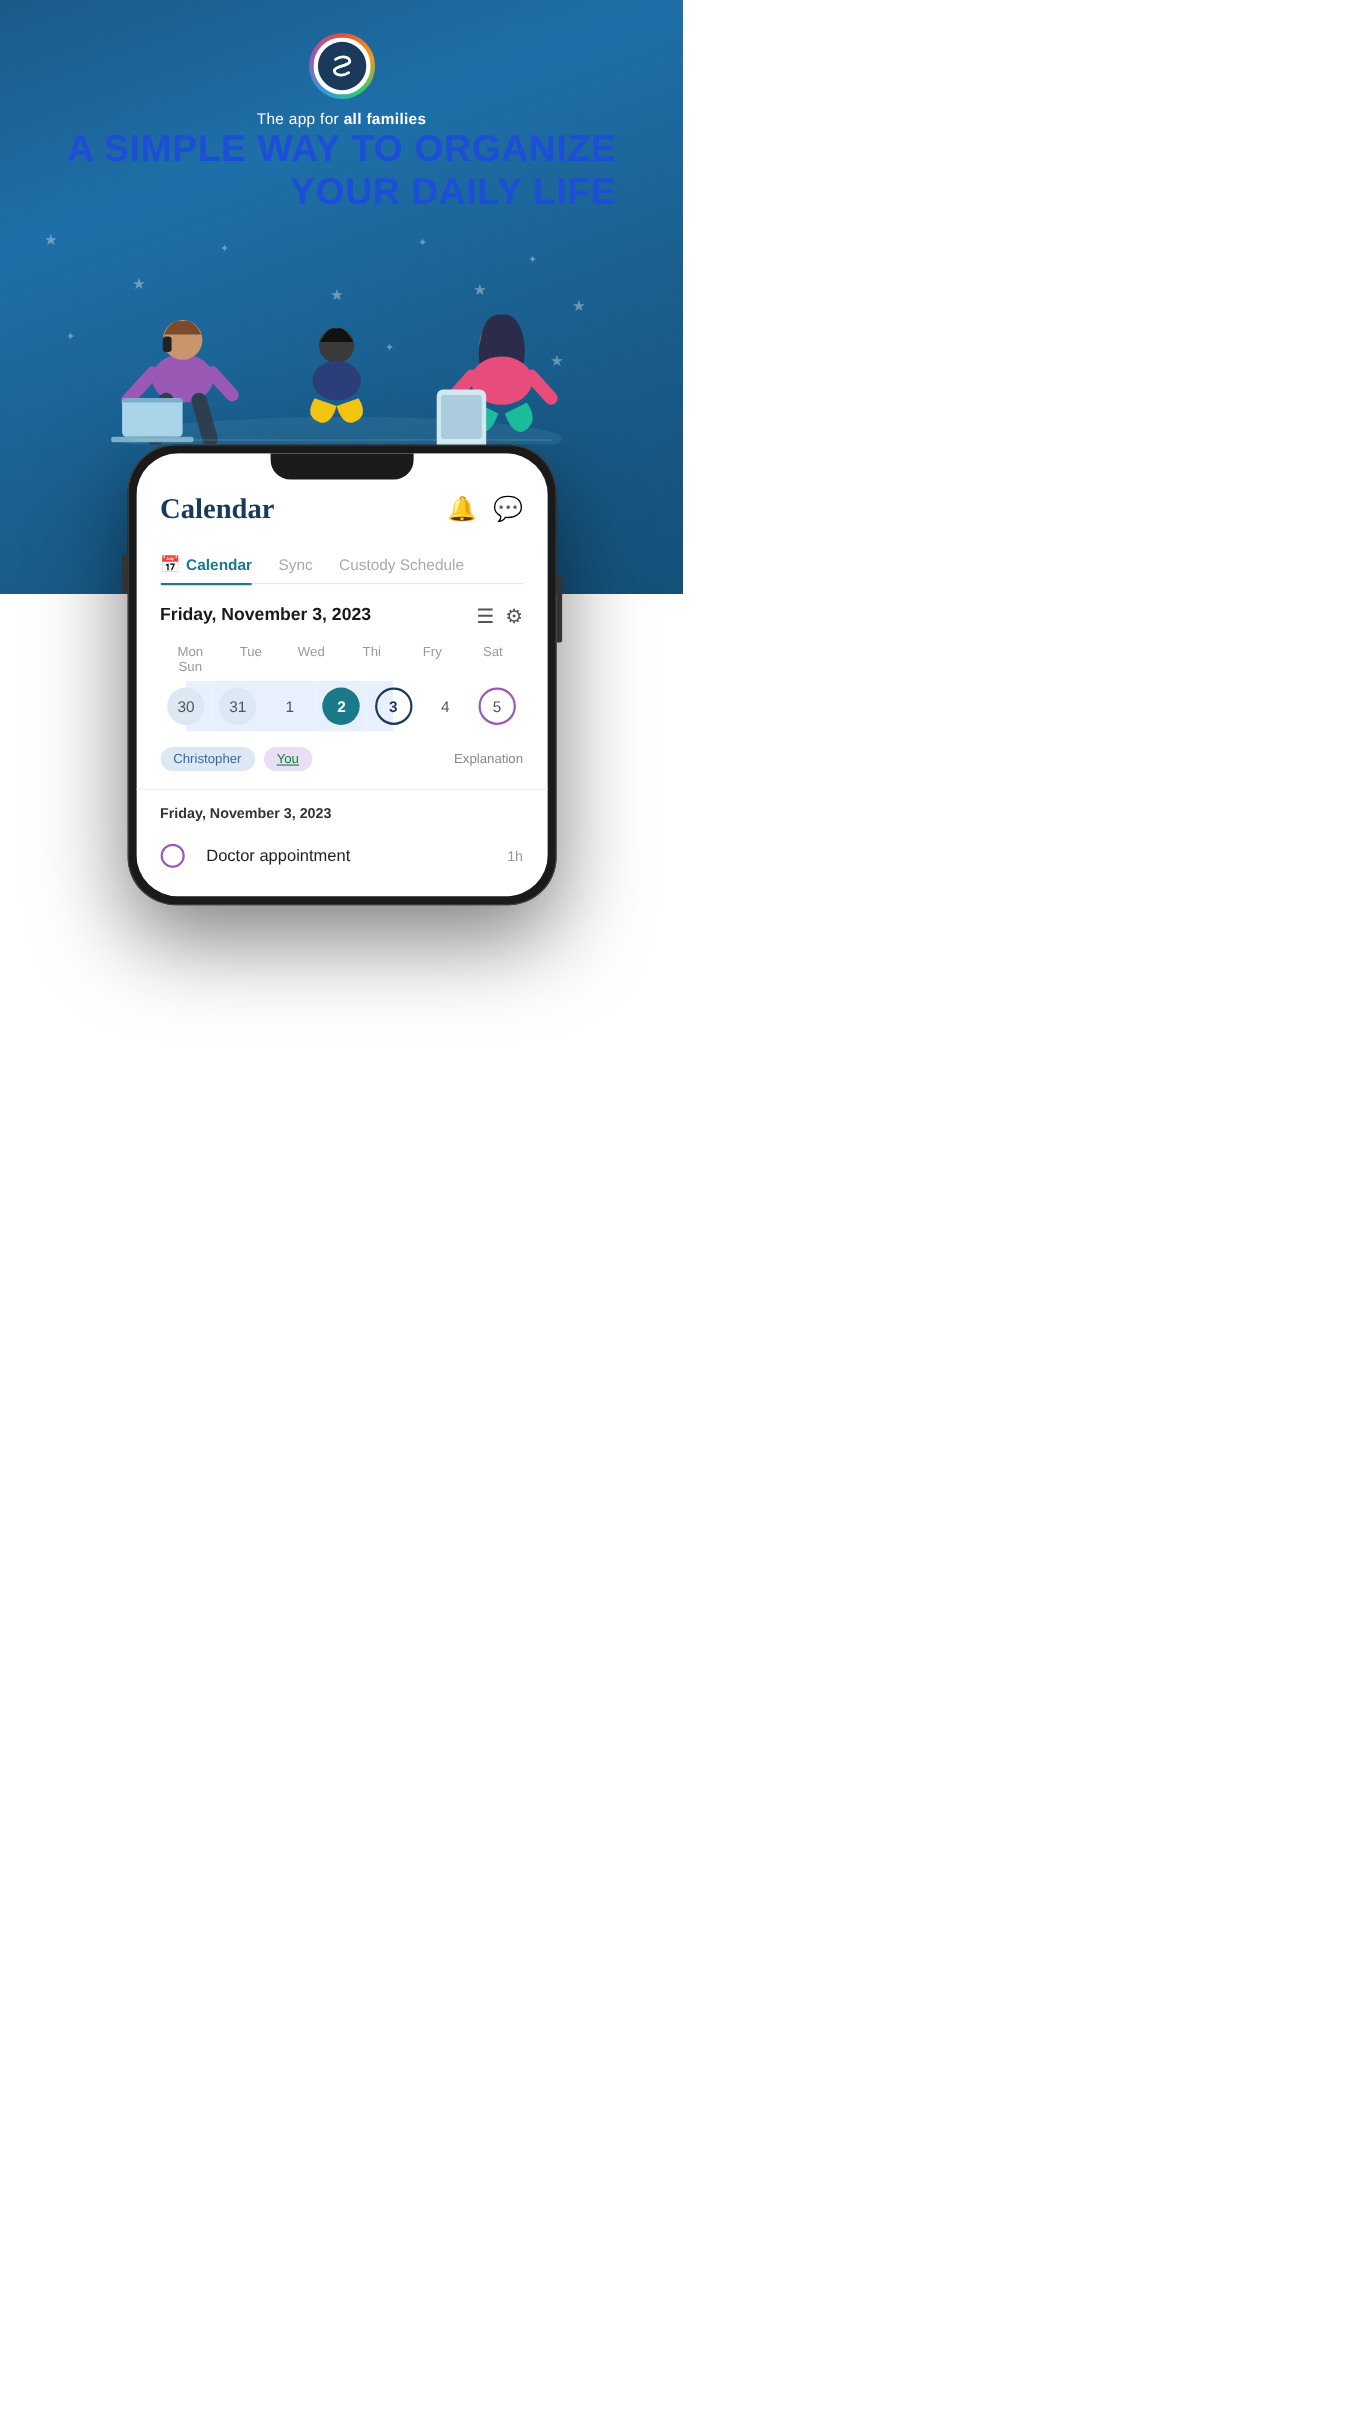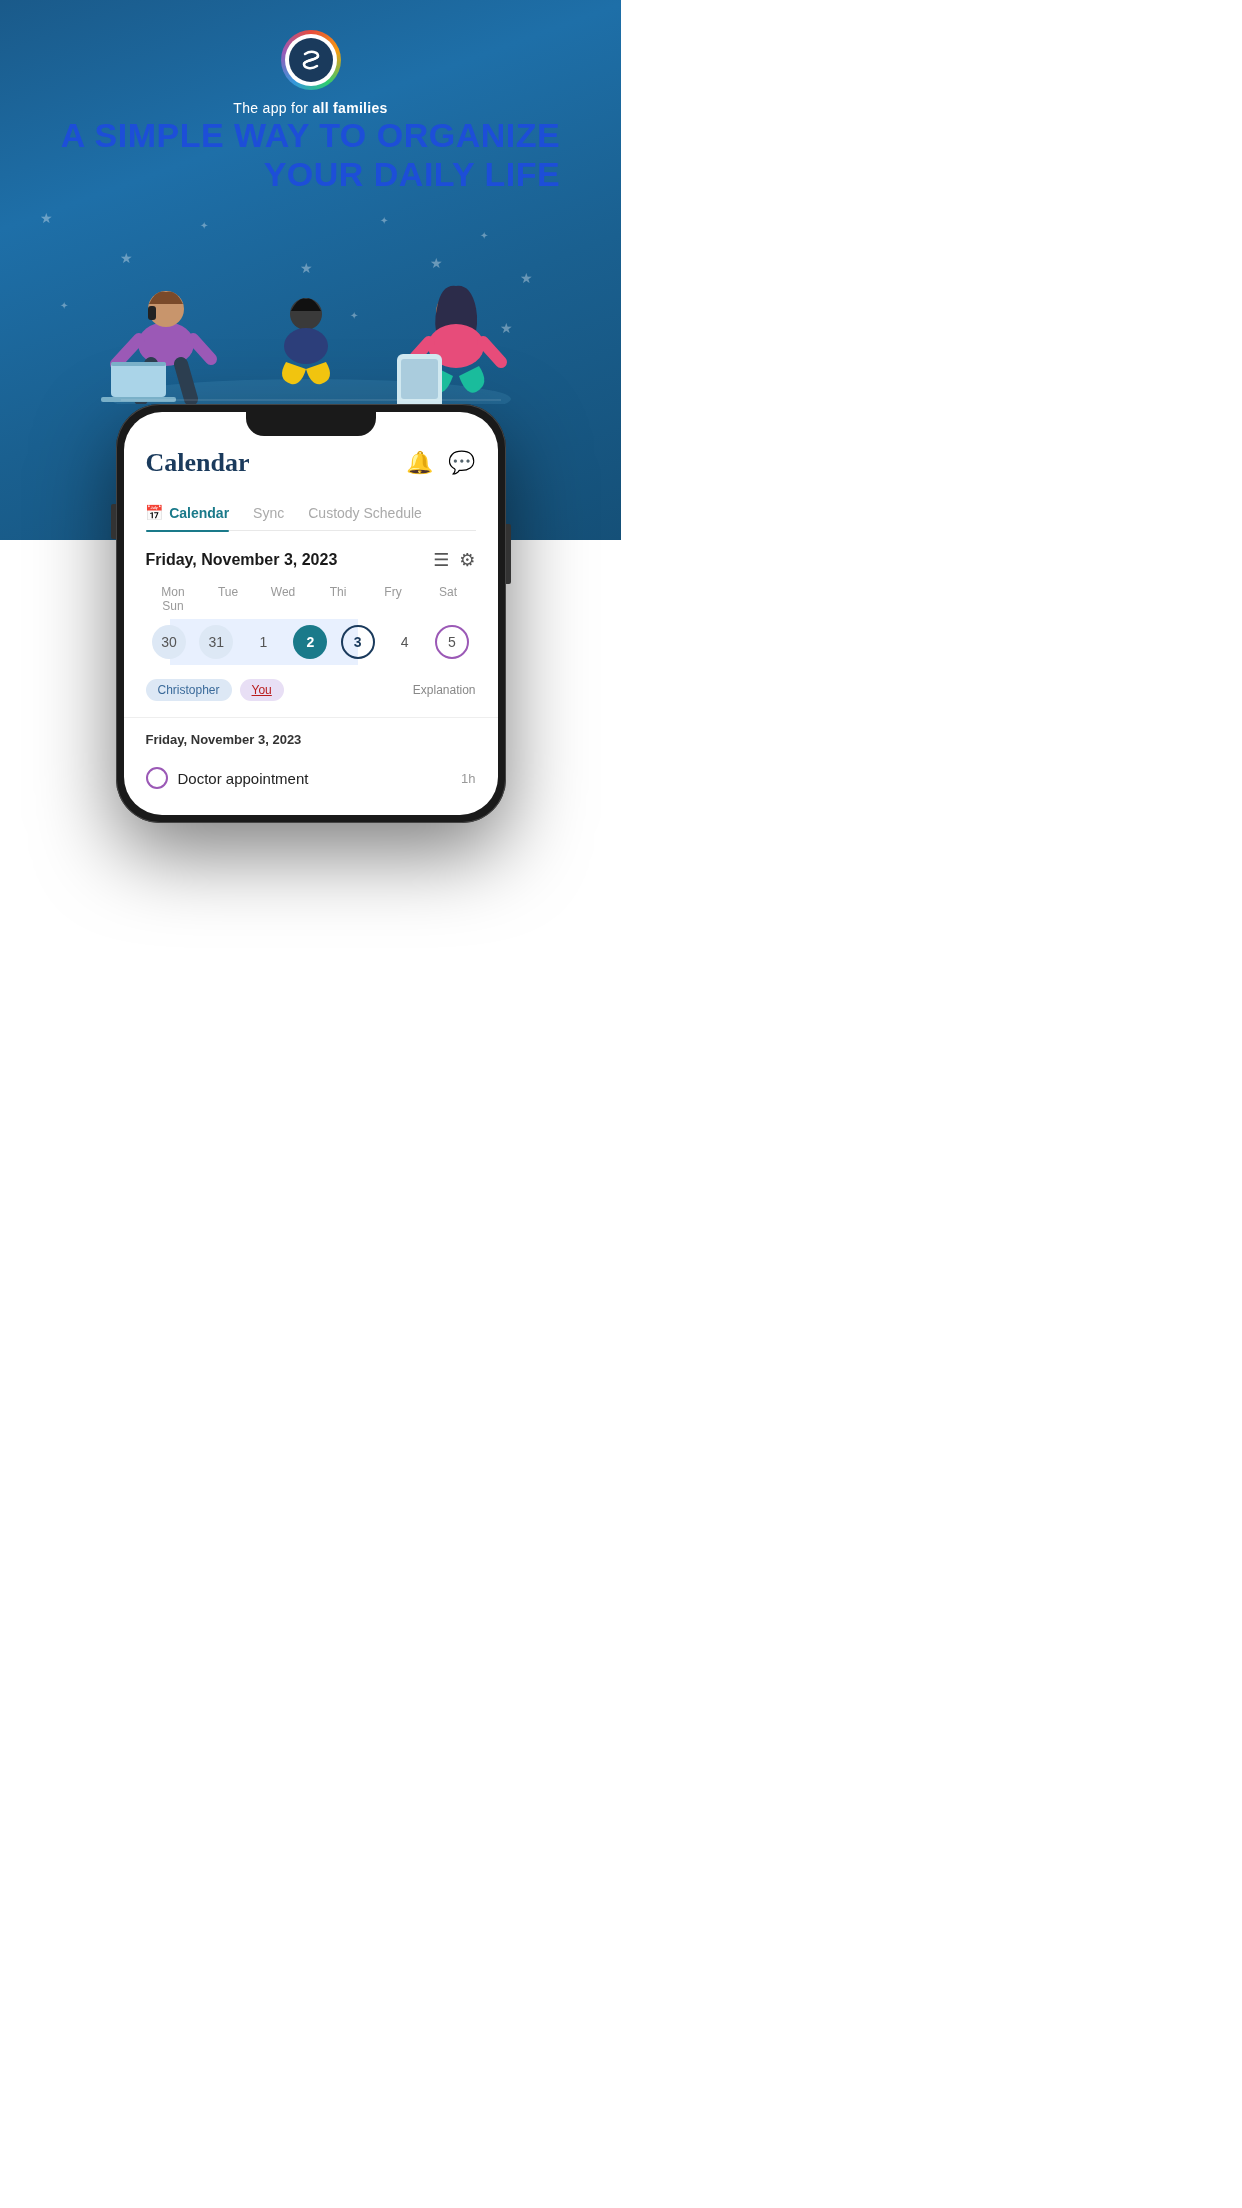--- a/index.html
+++ b/index.html
@@ -332,21 +332,21 @@
       border-radius: 20px;
       font-size: 12px;
       font-weight: 500;
     }
     .pill-blue {
       background: #dde8f5;
       color: #3a6a9a;
     }
     .pill-lavender {
       background: #e8dff5;
-      color: #b91c1c;
+      color: #15803d;
       text-decoration: underline;
     }
     .legend-link {
       margin-left: auto;
       font-size: 12px;
       color: #888;
       text-decoration: none;
     }
 
     
@@ -360,21 +360,21 @@
     .event-date-label {
       font-size: 13px;
       font-weight: 600;
       color: #333;
       margin-bottom: 10px;
     }
 
     .event-item {
       display: flex;
       align-items: center;
-      gap: 10px;
+      gap: 20px;
       padding: 10px 0;
     }
     .event-circle {
       width: 22px;
       height: 22px;
       border-radius: 50%;
       border: 2.5px solid #9b59b6;
       background: white;
       flex-shrink: 0;
     }

